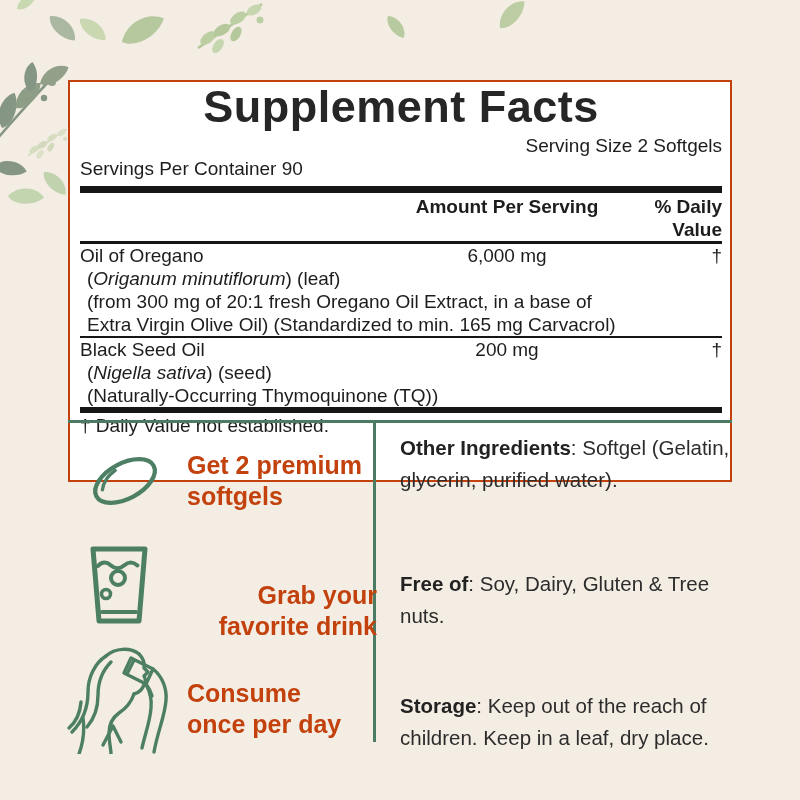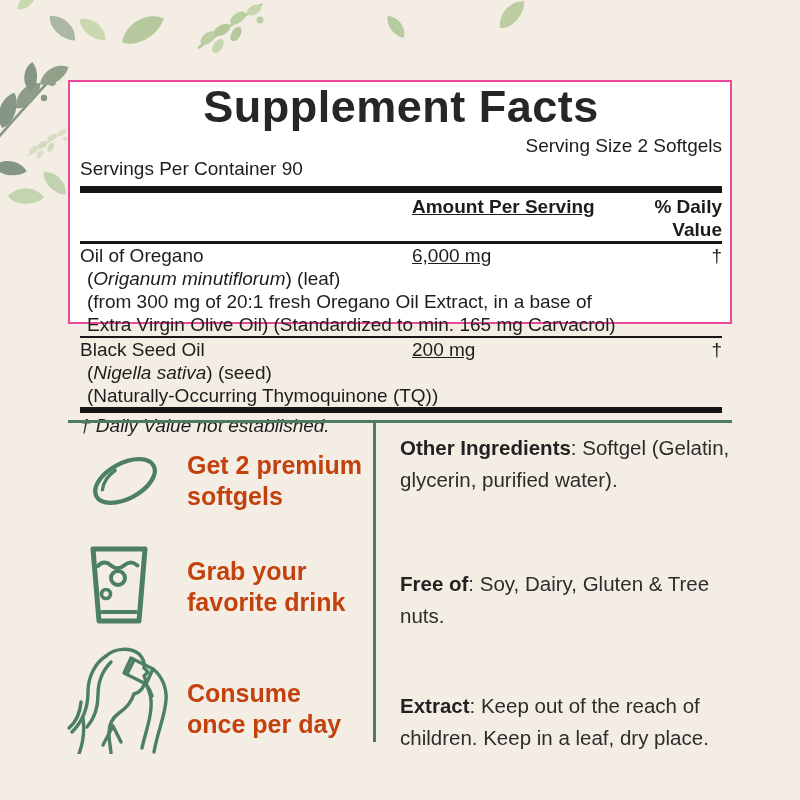--- a/index.html
+++ b/index.html
@@ -3,40 +3,40 @@
 <meta charset="utf-8">
 <style>
   html,body{margin:0;padding:0;}
   .stage{
     position:relative;width:800px;height:800px;overflow:hidden;
     background:#f4ede4;font-family:"Liberation Sans",sans-serif;
   }
   .leaves{position:absolute;left:0;top:0;pointer-events:none;}
   
   .panel{
-    position:absolute;left:68px;top:80px;width:664px;height:244px;
-    background:#ffffff;border:2px solid #ec4899;box-sizing:border-box;
+    position:absolute;left:68px;top:80px;width:664px;height:402px;
+    background:#ffffff;border:2px solid #c2410c;box-sizing:border-box;
     padding:0 8px 0 10px;color:#1d1d1d;
   }
   .panel-title{font-size:45px;font-weight:700;text-align:center;line-height:46px;
     letter-spacing:.5px;color:#262626;margin-top:2px;}
   .serv{font-size:19px;line-height:23px;}
   .serv.first{margin-top:4px;text-align:right;}
   .bar-thick{height:7px;background:#161616;margin-top:6px;}
   .bar-med{height:3px;background:#161616;}
   .bar-thick2{height:6px;background:#161616;}
   .rule-thin{height:2px;background:#161616;}
   .cols{display:flex;font-weight:700;font-size:19px;line-height:23px;padding-top:2px;}
   .cols .sp{flex:1;}
-  .col-amt,.amt{width:190px;text-align:left;text-decoration:underline;}
+  .col-amt,.amt{width:190px;text-align:center;}
   .col-dv,.dv{width:120px;text-align:right;}
   .trow{display:flex;font-size:19px;line-height:23px;}
   .trow .nm{flex:1;}
   .sub{font-size:19px;line-height:23px;padding-left:7px;}
-  .footnote{font-size:19px;line-height:21px;padding-top:2px;font-style:italic;}
+  .footnote{font-size:19px;line-height:21px;padding-top:2px;}
   
   .green-h{position:absolute;left:68px;top:420px;width:664px;height:3px;background:#4b7b62;}
   .green-v{position:absolute;left:373px;top:420px;width:3px;height:322px;background:#4b7b62;}
   
   .feat-label{position:absolute;left:187px;width:190px;color:#c2410c;font-weight:700;
     font-size:25px;line-height:31px;white-space:pre-line;}
   .icon-svg{position:absolute;}
   
   .info-block{position:absolute;left:400px;width:352px;font-size:20.5px;line-height:32px;color:#2c2c2c;}
   .info-label{font-weight:700;color:#222222;}
@@ -132,21 +132,21 @@
 
   <svg class="icon-svg" style="left:90px;top:546px;" width="58" height="78" viewBox="0 0 58 78">
     <g stroke="#4c7f63" fill="none" stroke-linecap="round" stroke-linejoin="round">
       <path d="M3,3 H55 L49,75 H9 Z" stroke-width="5"></path>
       <path d="M8,20 C12,15.5 16.5,15.5 21,19.5 C25,23 30,23 34,19.5 C38.5,15.5 43,15.5 47.5,19.5" stroke-width="4"></path>
       <circle cx="28" cy="32" r="7" stroke-width="4"></circle>
       <circle cx="16" cy="48" r="4.5" stroke-width="3.6"></circle>
       <path d="M12,66 H46" stroke-width="4"></path>
     </g>
   </svg>
-  <div class="feat-label" style="top:556px;">Grab your
+  <div class="feat-label" style="top:580px;text-align:right;">Grab your
 favorite drink</div>
 
   <svg class="icon-svg" style="left:52px;top:642px;" width="138" height="112" viewBox="0 0 138 112">
     <g stroke="#4c7f63" fill="none" stroke-width="3.4" stroke-linecap="round" stroke-linejoin="round">
       <path d="M54,14 C63,6 78,5 87,12"></path>
       <path d="M54,14 C43,21 36,35 36,50 C36,68 30,80 20,90"></path>
       <path d="M59,20 C50,29 46,41 46,53 C46,67 42,77 35,85"></path>
       <path d="M29,60 C28,72 24,80 17,86"></path>
       <path d="M87,12 C91,16 93,21 92,26 L96,30 L92,34 C94,38 94,41 92,43 C90,48 86,51 82,52"></path>
       <path d="M72,31 L79,16 L101,27 L94,42 Z"></path>
@@ -164,17 +164,17 @@
 
   <div class="info-block" style="top:432px;">
     <span class="info-label">Other Ingredients</span><span class="info-text">: Softgel (Gelatin,
 glycerin, purified water).</span>
   </div>
   <div class="info-block" style="top:568px;">
     <span class="info-label">Free of</span><span class="info-text">: Soy, Dairy, Gluten &amp; Tree
 nuts.</span>
   </div>
   <div class="info-block" style="top:690px;">
-    <span class="info-label">Extract</span><span class="info-text">: Keep out of the reach of
+    <span class="info-label">Storage</span><span class="info-text">: Keep out of the reach of
 children. Keep in a leaf, dry place.</span>
   </div>
 
 </div>
 
 </body></html>

